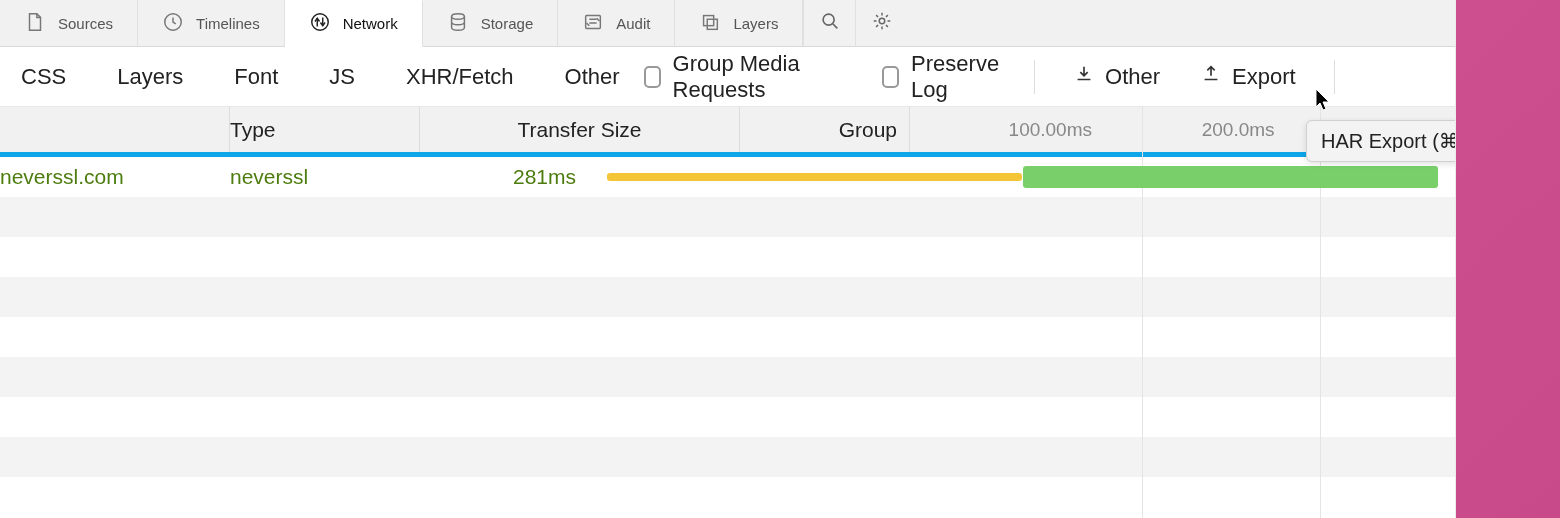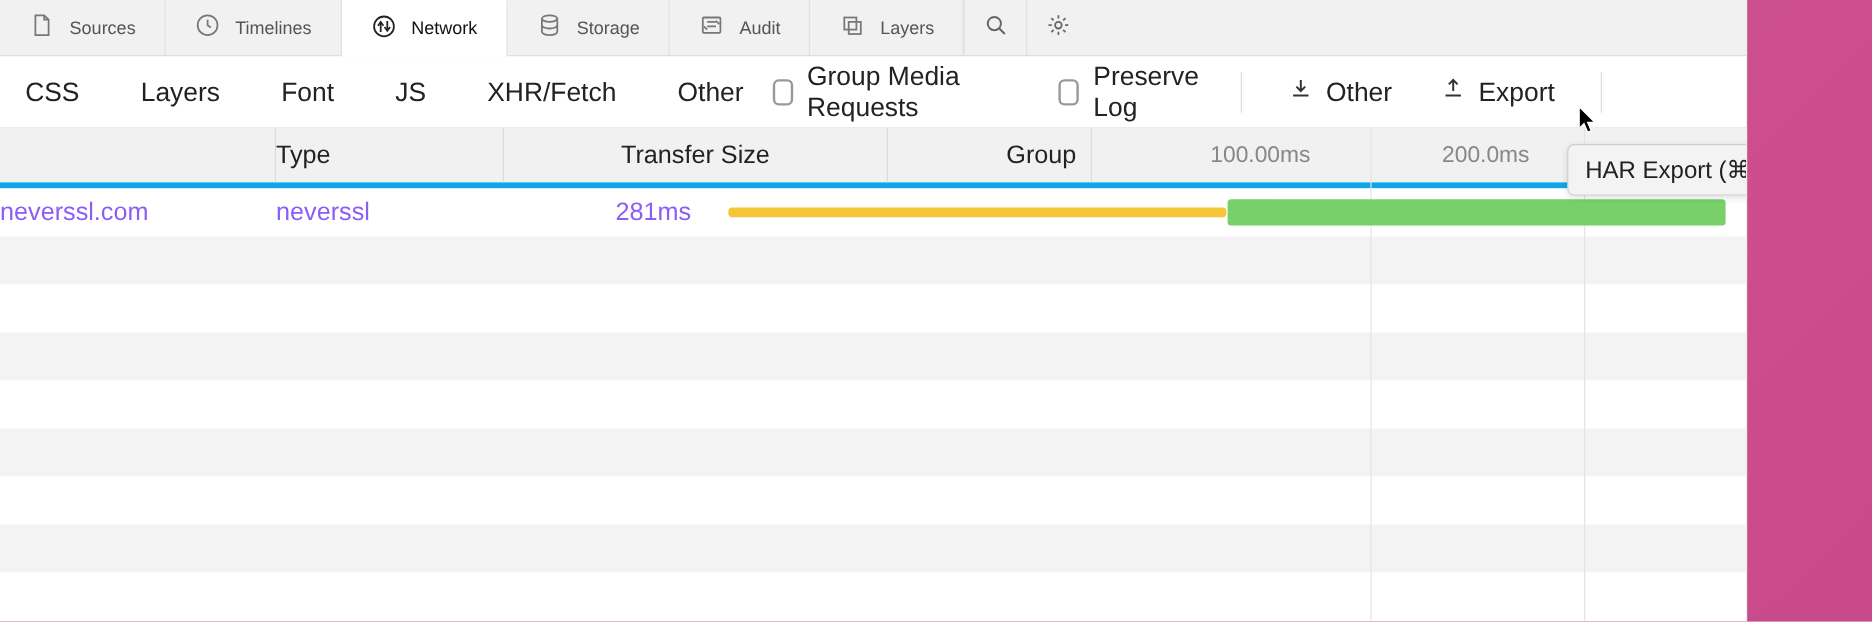--- a/index.html
+++ b/index.html
@@ -100,21 +100,21 @@
     color: #888; font-size: 19px; justify-content: center;
   }
   .thead .col-timeline .tick .line {
     position: absolute; top: 0; bottom: -520px; width: 1px; background: #e4e4e4;
   }
   .thead .col-timeline .tick .label { transform: translateX(-100%); padding-right: 6px; }
 
   
   .rows { height: calc(518px - 47px - 60px - 50px); }
   .row {
-    display: flex; align-items: stretch; height: 40px; font-size: 21px; color: #8b5cf6;
+    display: flex; align-items: stretch; height: 40px; font-size: 21px; color: #4d7c0f;
   }
   .row:nth-child(odd) { background: #fff; }
   .row:nth-child(even) { background: #f3f3f3; }
   .row > div { display:flex; align-items:center; }
   .row .col-name { padding-left: 0; }
   .row .col-size { justify-content: flex-end; padding-right: 14px; }
   .row .col-time { justify-content: flex-end; padding-right: 14px; }
   .row .col-timeline { position: relative; }
   .bar {
     position: absolute; height: 22px; top: 50%; transform: translateY(-50%); border-radius: 3px;

